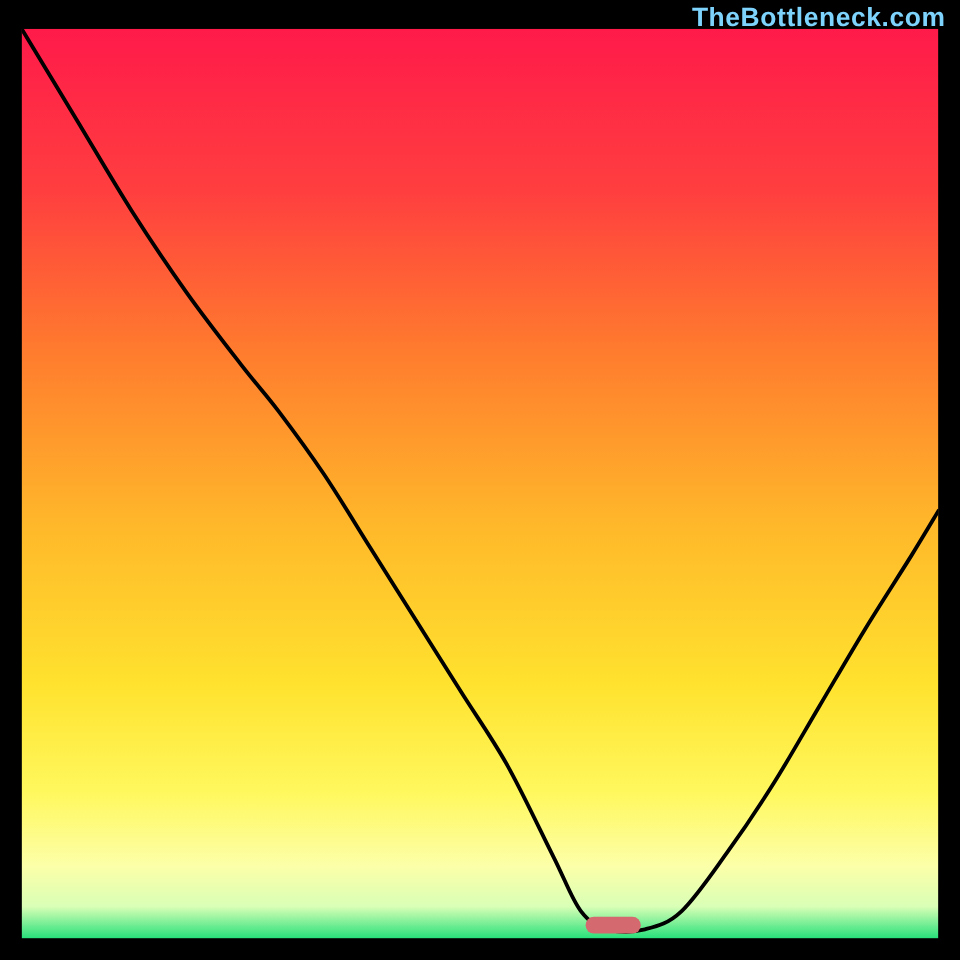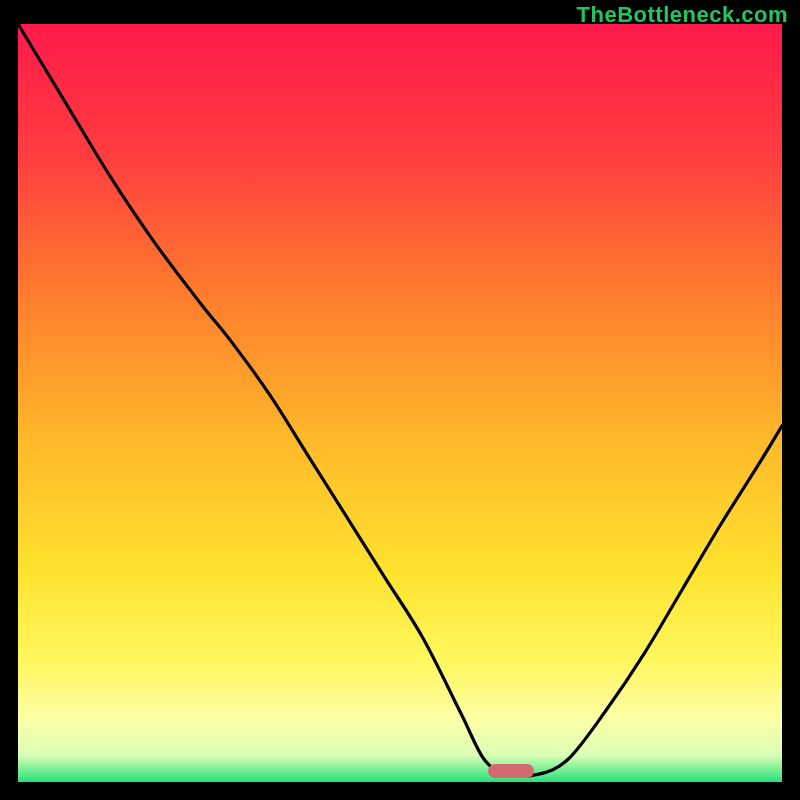--- a/index.html
+++ b/index.html
@@ -23,21 +23,21 @@
     position: absolute;
     left: 0;
     top: 0;
     width: 764px;
     height: 758px;
   }
   .watermark {
     position: absolute;
     top: 2px;
     right: 12px;
-    color: #22c55e;
+    color: #7dd3fc;
     font-size: 22px;
     font-weight: 600;
     letter-spacing: 0.5px;
   }
   .marker {
     position: absolute;
     width: 46px;
     height: 14px;
     border-radius: 7px;
     background: #d46a6f;

